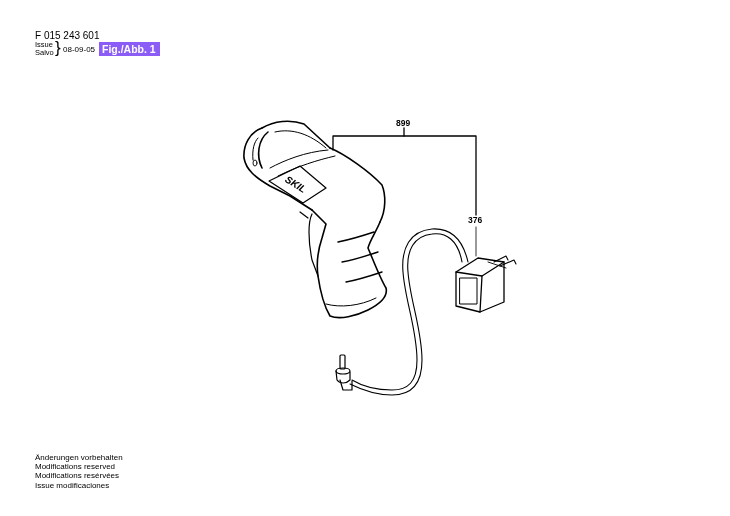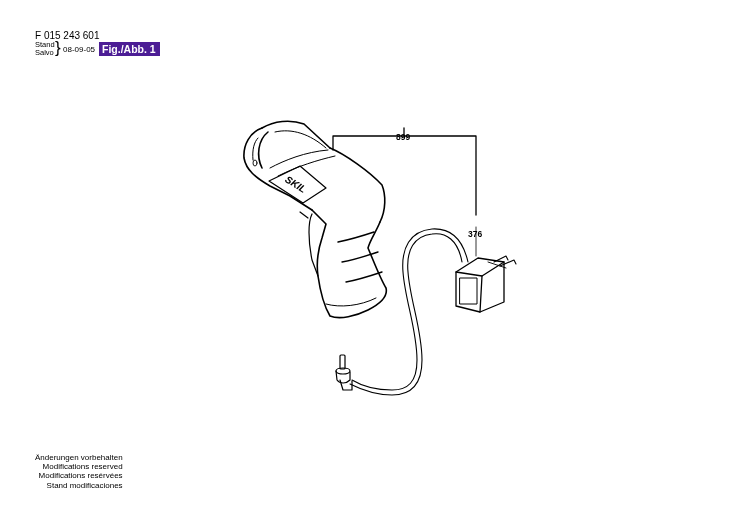--- a/index.html
+++ b/index.html
@@ -2,33 +2,33 @@
 <html><head>
   <meta charset="utf-8">
   <style>
     html, body { margin: 0; padding: 0; background: #ffffff; }
     body { width: 730px; height: 516px; position: relative; overflow: hidden;
            font-family: "Liberation Sans", sans-serif; color: #000; }
     .part-no { position: absolute; left: 35px; top: 30px; font-size: 10px; }
     .stand-block { position: absolute; left: 35px; top: 41px; font-size: 7.5px; line-height: 8px; }
     .brace { position: absolute; left: 55px; top: 39px; font-size: 17px; line-height: 17px; font-weight: normal; }
     .issue-date { position: absolute; left: 63px; top: 45px; font-size: 8px; }
-    .fig-badge { position: absolute; left: 99px; top: 42px; background: #4c1d95; color: #fff;
+    .fig-badge { position: absolute; left: 99px; top: 42px; background: #8b5cf6; color: #fff;
                  font-weight: bold; font-size: 10.5px; padding: 1px 4px 1px 3px; line-height: 12px; }
-    .footer { position: absolute; left: 35px; top: 453px; font-size: 8px; line-height: 9.2px; text-align: right; }
+    .footer { position: absolute; left: 35px; top: 453px; font-size: 8px; line-height: 9.2px; }
     .footer div { white-space: nowrap; }
     svg.drawing { position: absolute; left: 0; top: 0; }
-    .lbl { position: absolute; font-size: 8.5px; font-weight: bold; margin-top: 14px; }
+    .lbl { position: absolute; font-size: 8.5px; font-weight: bold; }
   </style>
 </head>
 <body>
 
 <div class="part-no">F 015 243 601</div>
 <div class="stand-block">
-  <div>Stand</div>
+  <div>Issue</div>
   <div>Salvo</div>
 </div>
 <div class="brace">}</div>
 <div class="issue-date">08-09-05</div>
 <div class="fig-badge">Fig./Abb. 1</div>
 
 <svg class="drawing" width="730" height="516" viewBox="0 0 730 516" fill="none" stroke="#000" stroke-linejoin="round" stroke-linecap="round">
 
   <g stroke-width="1.3">
     <line x1="404" y1="128" x2="404" y2="136"></line>
@@ -89,14 +89,14 @@
   </g>
 </svg>
 
 <div class="lbl" style="left:396px; top:118px;">899</div>
 <div class="lbl" style="left:468px; top:215px;">376</div>
 
 <div class="footer">
   <div>Änderungen vorbehalten</div>
   <div>Modifications reserved</div>
   <div>Modifications resérvées</div>
-  <div>Stand modificaciones</div>
+  <div>Issue modificaciones</div>
 </div>
 
 </body></html>

